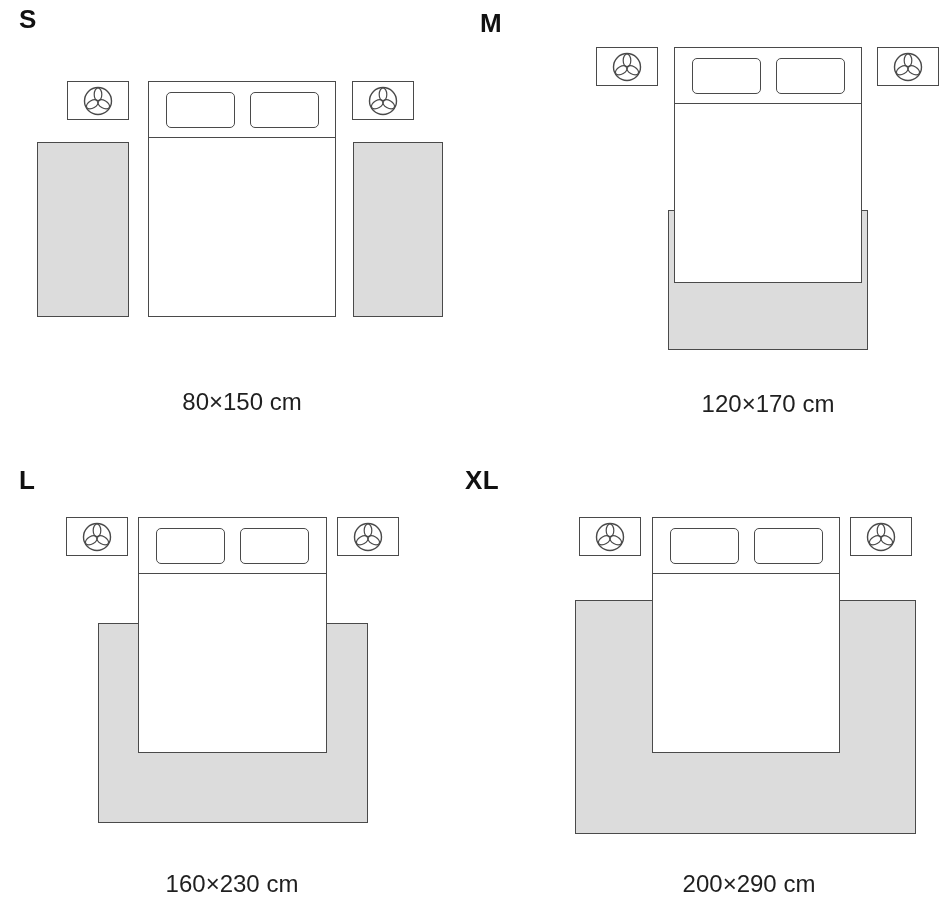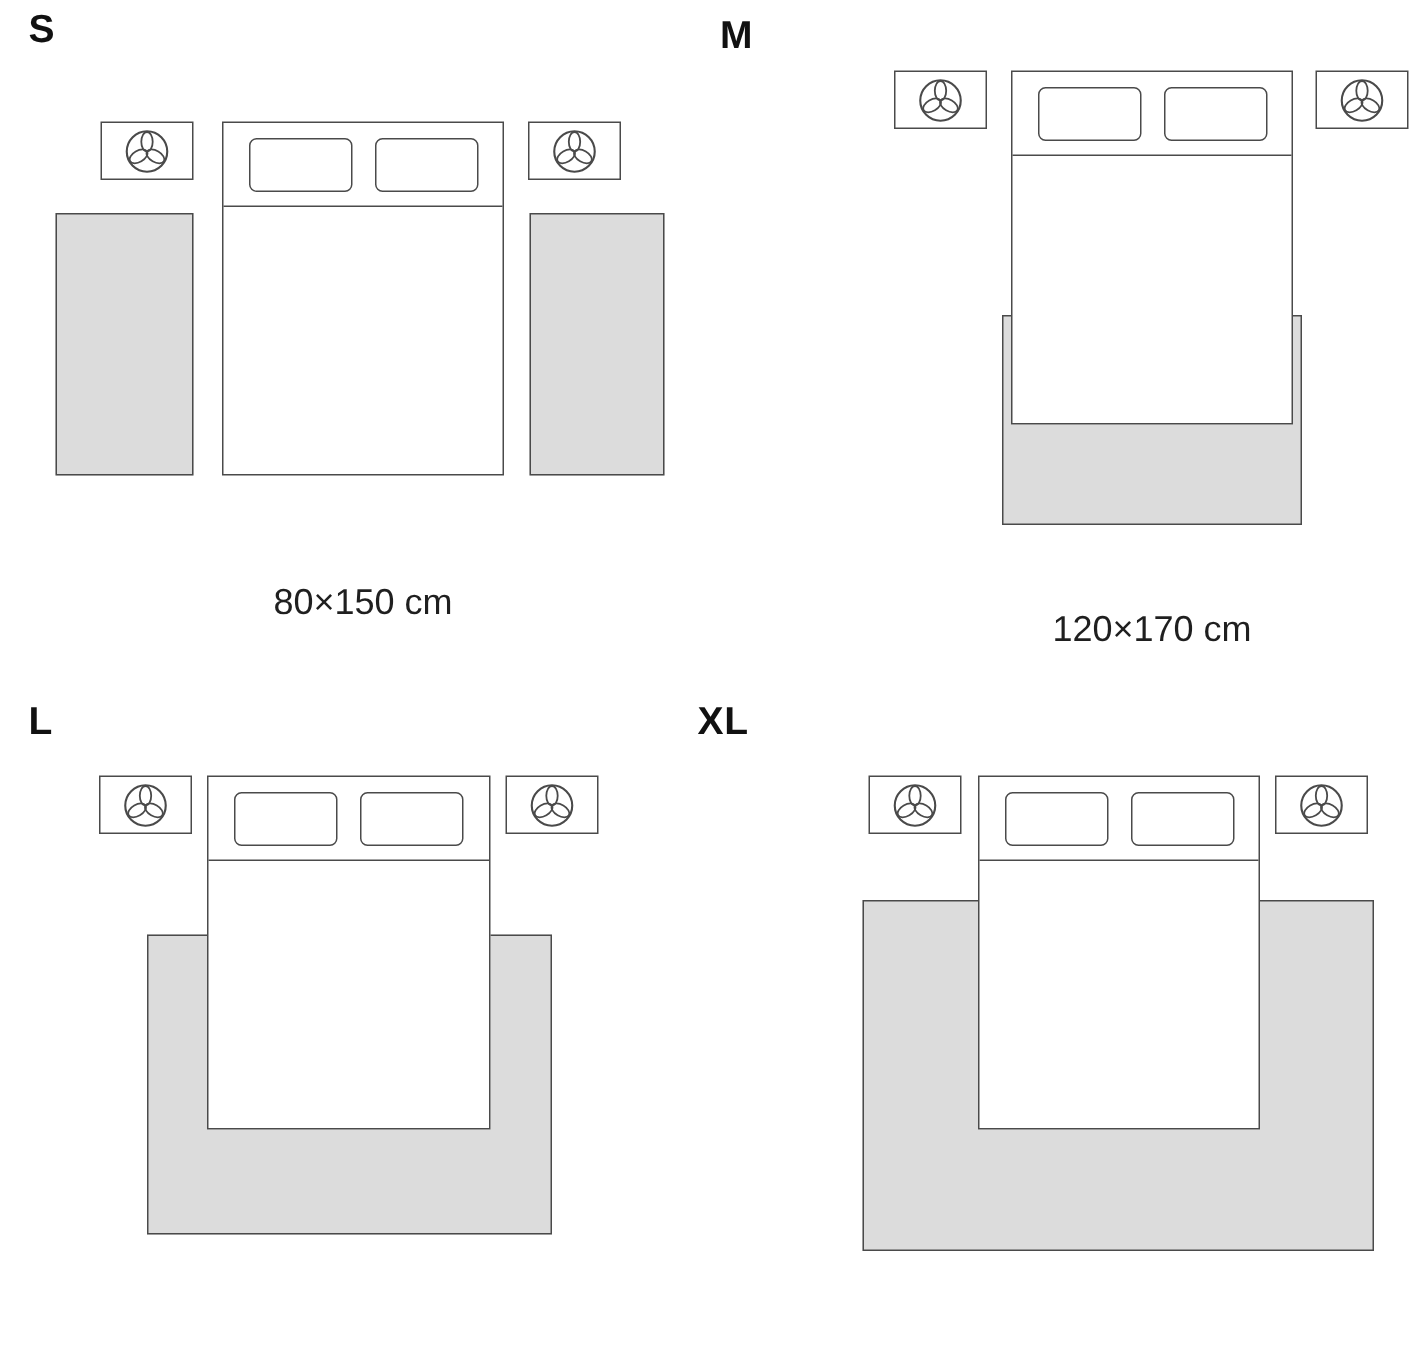--- a/index.html
+++ b/index.html
@@ -107,21 +107,21 @@
       </svg>
     </div>
 
     <div class="bed" style="left:199px;top:47px;width:188px;height:236px">
       <div class="pillow-row">
         <div class="pillow"></div>
         <div class="pillow"></div>
       </div>
     </div>
 
-    <p class="caption" style="left:183px;top:406px">120×170 cm</p>
+    <p class="caption" style="left:183px;top:390px">120×170 cm</p>
   </section>
 
   <section class="quadrant" style="left:0;top:450px">
     <h2 class="size-label" style="left:19px;top:17px">L</h2>
 
     <div class="rug" style="left:98px;top:173px;width:270px;height:200px"></div>
 
     <div class="nightstand" style="left:66px;top:67px">
       <svg class="fan" width="34" height="34" viewBox="0 0 34 34">
         <circle cx="17" cy="17" r="13.5" fill="none" stroke="#4a4a4a" stroke-width="1.4"></circle>
@@ -143,20 +143,21 @@
       </svg>
     </div>
 
     <div class="bed" style="left:138px;top:67px;width:189px;height:236px">
       <div class="pillow-row">
         <div class="pillow"></div>
         <div class="pillow"></div>
       </div>
     </div>
 
+    <p class="caption" style="left:122px;top:420px">160×230 cm</p>
   </section>
 
   <section class="quadrant" style="left:462px;top:450px">
     <h2 class="size-label" style="left:3px;top:17px">XL</h2>
 
     <div class="rug" style="left:113px;top:150px;width:341px;height:234px"></div>
 
     <div class="nightstand" style="left:117px;top:67px">
       <svg class="fan" width="34" height="34" viewBox="0 0 34 34">
         <circle cx="17" cy="17" r="13.5" fill="none" stroke="#4a4a4a" stroke-width="1.4"></circle>
@@ -178,15 +179,16 @@
       </svg>
     </div>
 
     <div class="bed" style="left:190px;top:67px;width:188px;height:236px">
       <div class="pillow-row">
         <div class="pillow"></div>
         <div class="pillow"></div>
       </div>
     </div>
 
+    <p class="caption" style="left:177px;top:420px">200×290 cm</p>
   </section>
 
 </div>
 
 </body></html>

